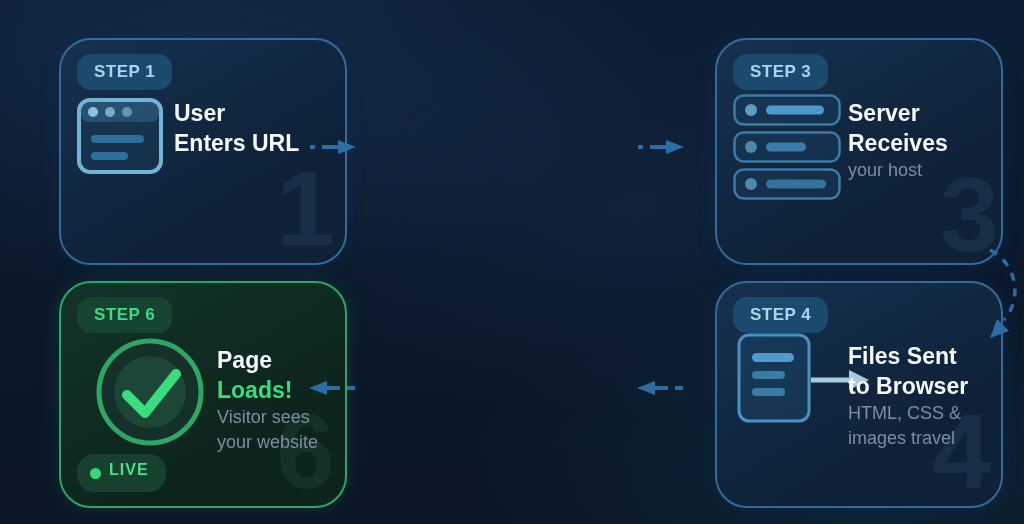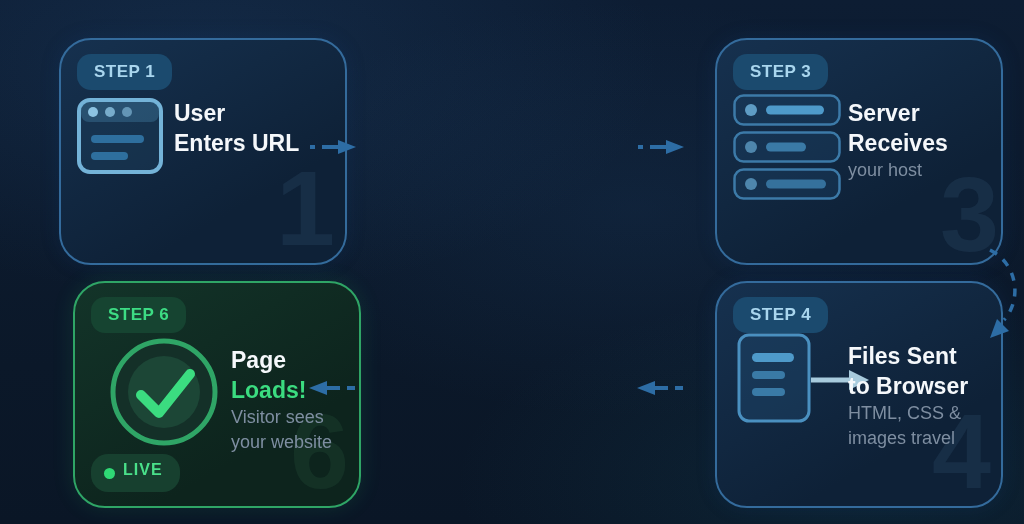--- a/index.html
+++ b/index.html
@@ -27,21 +27,21 @@
   .card.green {
     background:linear-gradient(150deg,#133429 0%, #0d241d 70%);
     border:2px solid #2fa566;
     box-shadow:0 0 22px rgba(47,217,118,0.12);
   }
   .c1 { left:30px;  top:38px; }
   .c2 { left:358px; top:38px; }
   .c3 { left:686px; top:38px; }
   .c4 { left:686px; top:281px; }
   .c5 { left:358px; top:281px; }
-  .c6 { left:44px;  top:281px; }
+  .c6 { left:30px;  top:281px; }
 
   .badge {
     position:absolute; left:16px; top:14px;
     padding:8px 17px; border-radius:14px;
     background:#1b4a6e; color:#a9d6ee;
     font-size:17px; font-weight:bold; letter-spacing:0.5px;
   }
   .card.green .badge { background:#164431; color:#3ddc84; }
 
   .watermark {

